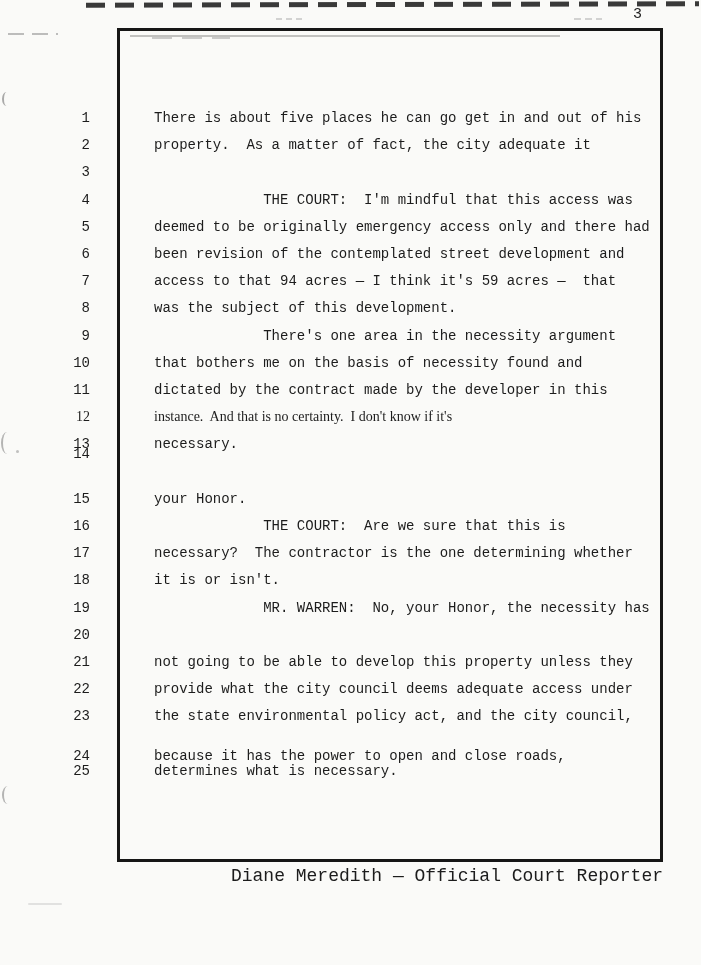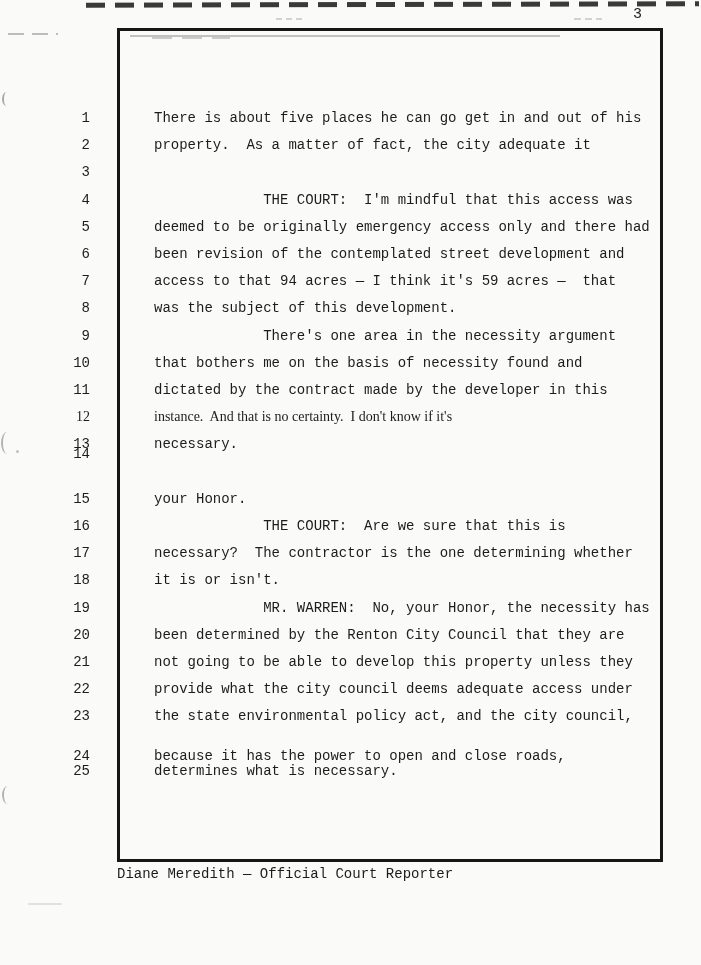--- a/index.html
+++ b/index.html
@@ -44,21 +44,21 @@
   }
   .t-row .num {
     position: absolute; left: 54px; width: 36px;
     text-align: right; white-space: pre;
   }
   .t-row .txt {
     position: absolute; left: 154px; white-space: pre;
   }
   .footer {
     position: absolute; left: 117px; top: 866px; width: 546px;
-    text-align: left; font-size: 14px; color: #1c1c1c; white-space: pre;
+    text-align: right; font-size: 18px; color: #1c1c1c; white-space: pre;
   }
   
   .mark { position: absolute; }
   .dash-a { left: 8px;  top: 33px; width: 50px; height: 2px;
     background: repeating-linear-gradient(90deg,#8a8a8a 0 16px, transparent 16px 24px); opacity:.55; }
   .dash-b { left: 152px; top: 37px; width: 78px; height: 2px;
     background: repeating-linear-gradient(90deg,#9a9a9a 0 20px, transparent 20px 30px); opacity:.5; }
   .dash-c { left: 276px; top: 18px; width: 30px; height: 2px;
     background: repeating-linear-gradient(90deg,#aaa 0 6px, transparent 6px 10px); opacity:.5; }
   .dash-d { left: 574px; top: 18px; width: 28px; height: 2px;
@@ -156,21 +156,20 @@
       <div class="t-row" style="top: 566.4px;">
         <span class="num">18</span>
         <span class="txt">it is or isn't.</span>
       </div>
       <div class="t-row" style="top: 593.6px;">
         <span class="num">19</span>
         <span class="txt">             MR. WARREN:  No, your Honor, the necessity has</span>
       </div>
       <div class="t-row" style="top: 620.8px;">
         <span class="num">20</span>
-        <span class="txt">been determined by the Renton City Council that they are</span>
       </div>
       <div class="t-row" style="top: 648px;">
         <span class="num">21</span>
         <span class="txt">not going to be able to develop this property unless they</span>
       </div>
       <div class="t-row" style="top: 675.2px;">
         <span class="num">22</span>
         <span class="txt">provide what the city council deems adequate access under</span>
       </div>
       <div class="t-row" style="top: 702.4px;">

